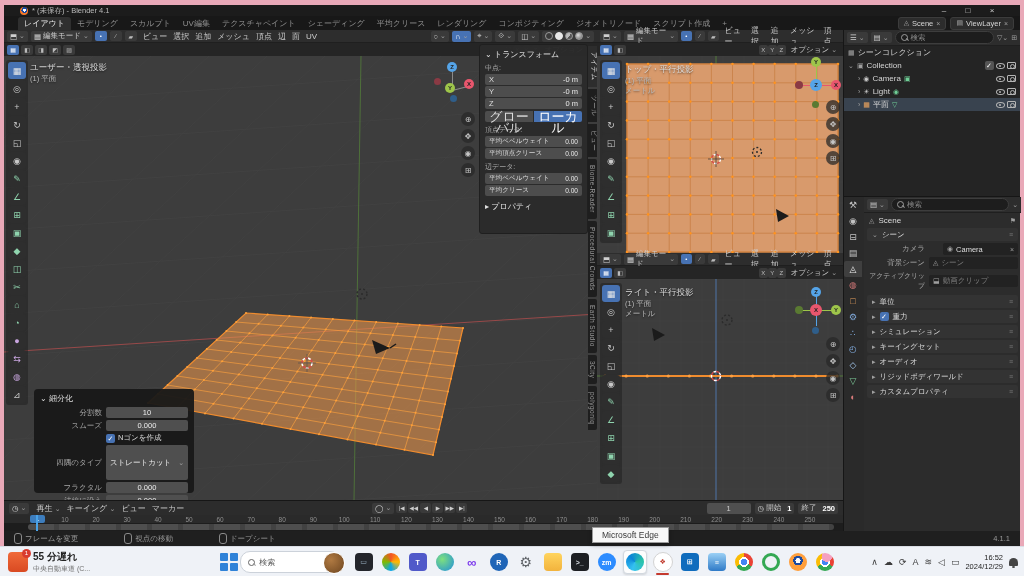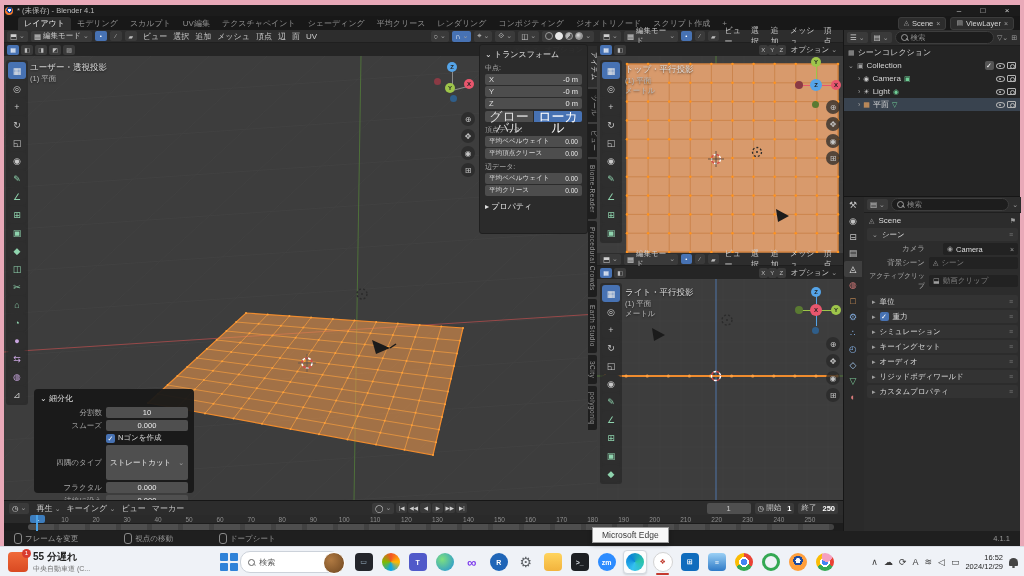--- a/index.html
+++ b/index.html
@@ -1,21 +1,21 @@
 <!DOCTYPE html>
 <html><head>
 <meta charset="utf-8">
 <style>
 html,body{margin:0;padding:0}
 #screen{position:relative;width:1024px;height:576px;background:#e9a9b8;font-family:"Liberation Sans","DejaVu Sans",sans-serif;overflow:hidden;color:#c8c8c8;font-size:9px;-webkit-font-smoothing:antialiased}
 .abs{position:absolute}
 .row{display:flex;align-items:center}
 
 .win{left:4px;top:5px;width:1016px;height:541px;background:#2a2a2a;border:1px solid #3a3a3a;box-sizing:border-box}
-.titlebar{left:4px;top:5px;width:1016px;height:11px;background:#1c1c1c;display:flex;align-items:center;padding:0 1px;box-sizing:border-box;gap:4px}
+.titlebar{left:4px;top:5px;width:1016px;height:11px;background:#1c1c1c;display:flex;align-items:center;padding:0 16px;box-sizing:border-box;gap:4px}
 .titlebar .ttl{font-size:7.5px;color:#b9b9b9}
 .blogo{width:8px;height:8px;border-radius:50%;background:radial-gradient(circle at 55% 40%,#fff 0 22%,#1c4aa0 23% 45%,#f5792a 46%)}
 .wctl{margin-left:auto;display:flex}
 .wctl span{width:24px;text-align:center;color:#cfcfcf;font-size:8px;line-height:11px}
 
 .topbar{left:4px;top:16px;width:1016px;height:14px;background:#181818;display:flex;align-items:center;padding:0 6px;box-sizing:border-box}
 .tmenu{color:#cdcdcd;font-size:8px;padding:0 5px}
 .ws{color:#8f8f8f;font-size:8px;padding:1px 6px;border-radius:3px 3px 0 0}
 .ws.act{background:#2f2f2f;color:#e8e8e8}
 .scchips{margin-left:auto;display:flex;gap:4px;align-items:center}

